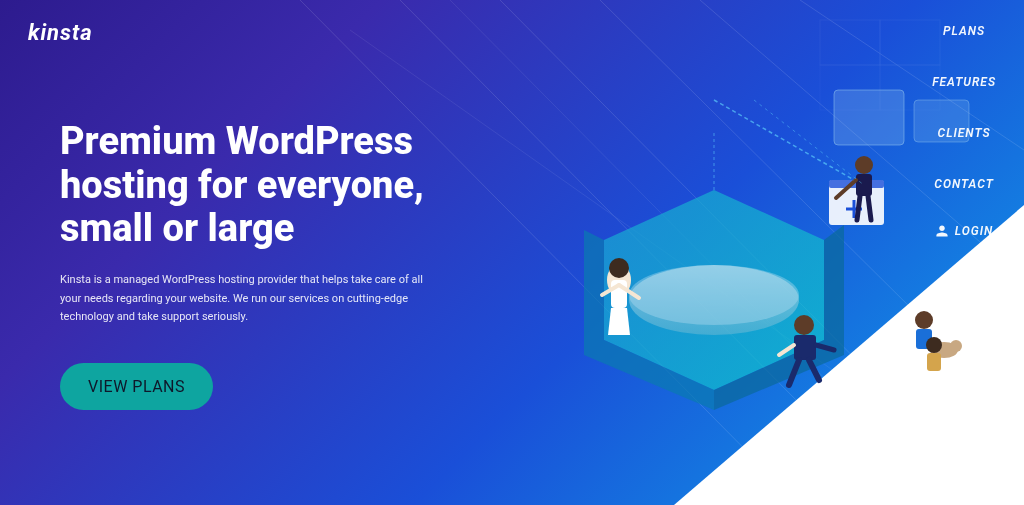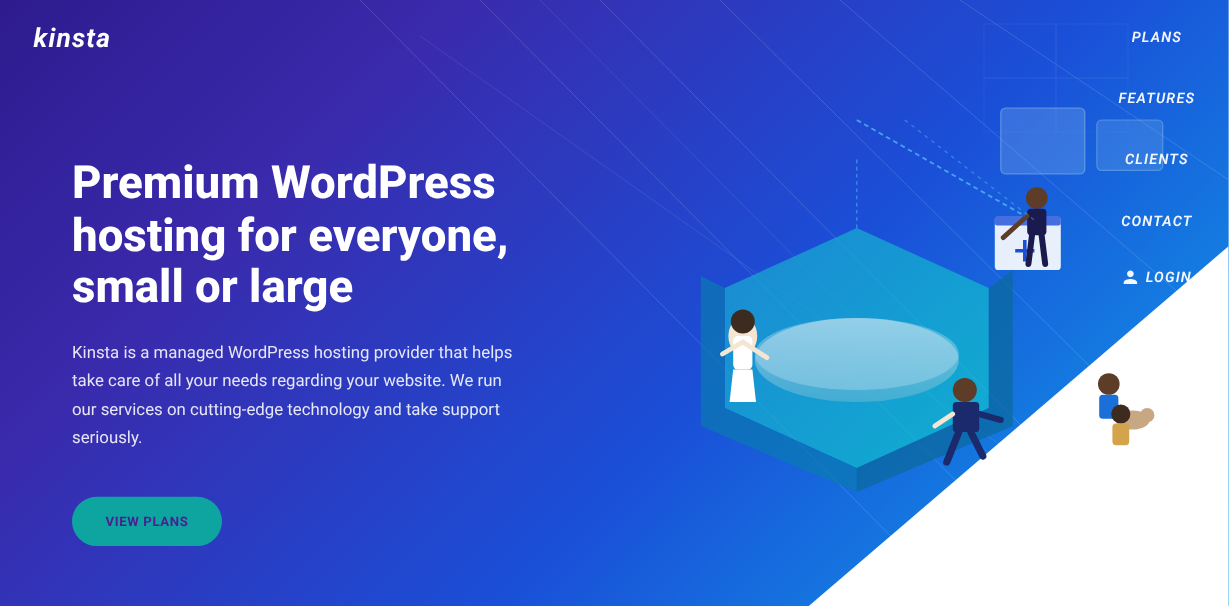--- a/index.html
+++ b/index.html
@@ -100,37 +100,36 @@
       max-width: 460px;
       z-index: 5;
     }
 
     .hero-title {
       color: #ffffff;
       font-size: 38px;
       font-weight: 800;
       line-height: 1.15;
       margin-bottom: 20px;
-      margin-top: 12px;
     }
 
     .hero-desc {
       color: rgba(255,255,255,0.88);
-      font-size: 14px;
+      font-size: 11px;
       line-height: 1.7;
       margin-bottom: 36px;
       max-width: 380px;
     }
 
     .btn-view-plans {
       display: inline-block;
       background: #0ea5a0;
-      color: #4c1d95;
-      font-size: 11px;
-      font-weight: 700;
+      color: #0f172a;
+      font-size: 16px;
+      font-weight: 400;
       letter-spacing: 0.5px;
       text-transform: uppercase;
       padding: 14px 28px;
       border-radius: 30px;
       border: none;
       cursor: pointer;
       text-decoration: none;
     }
 
     

